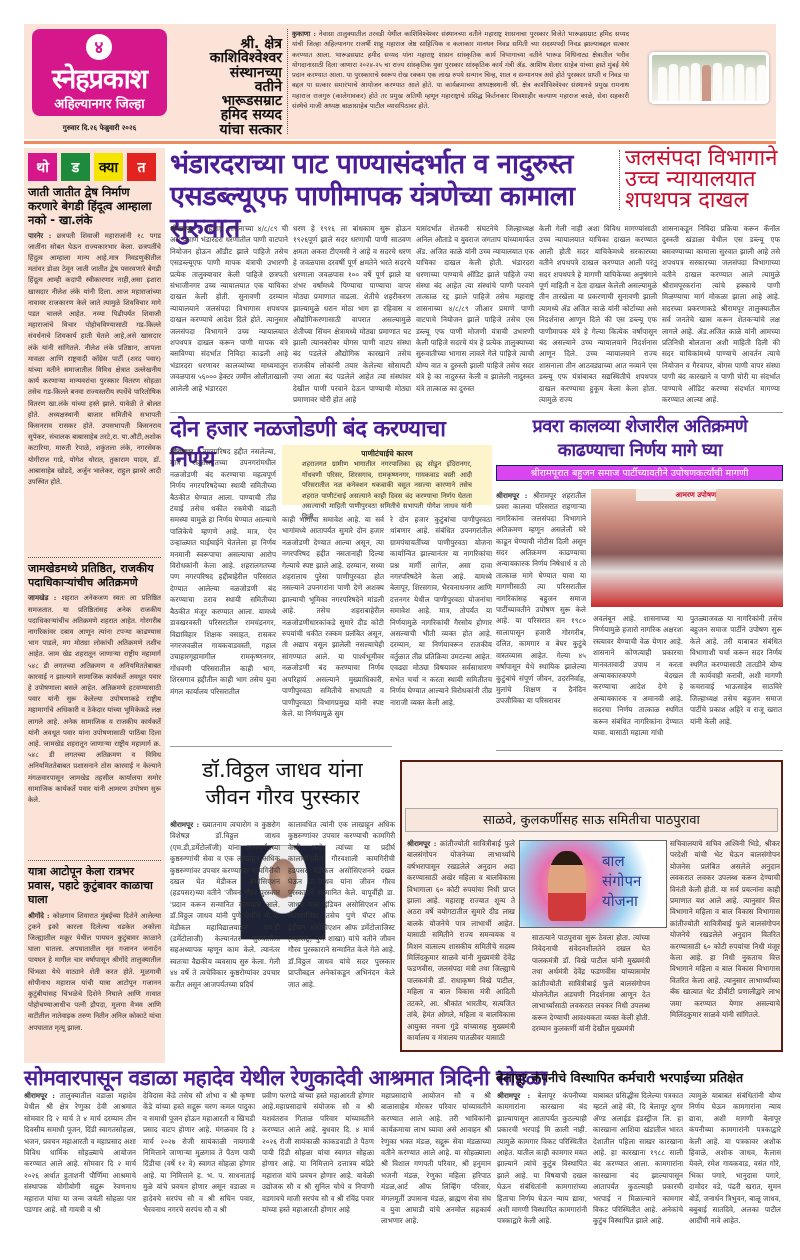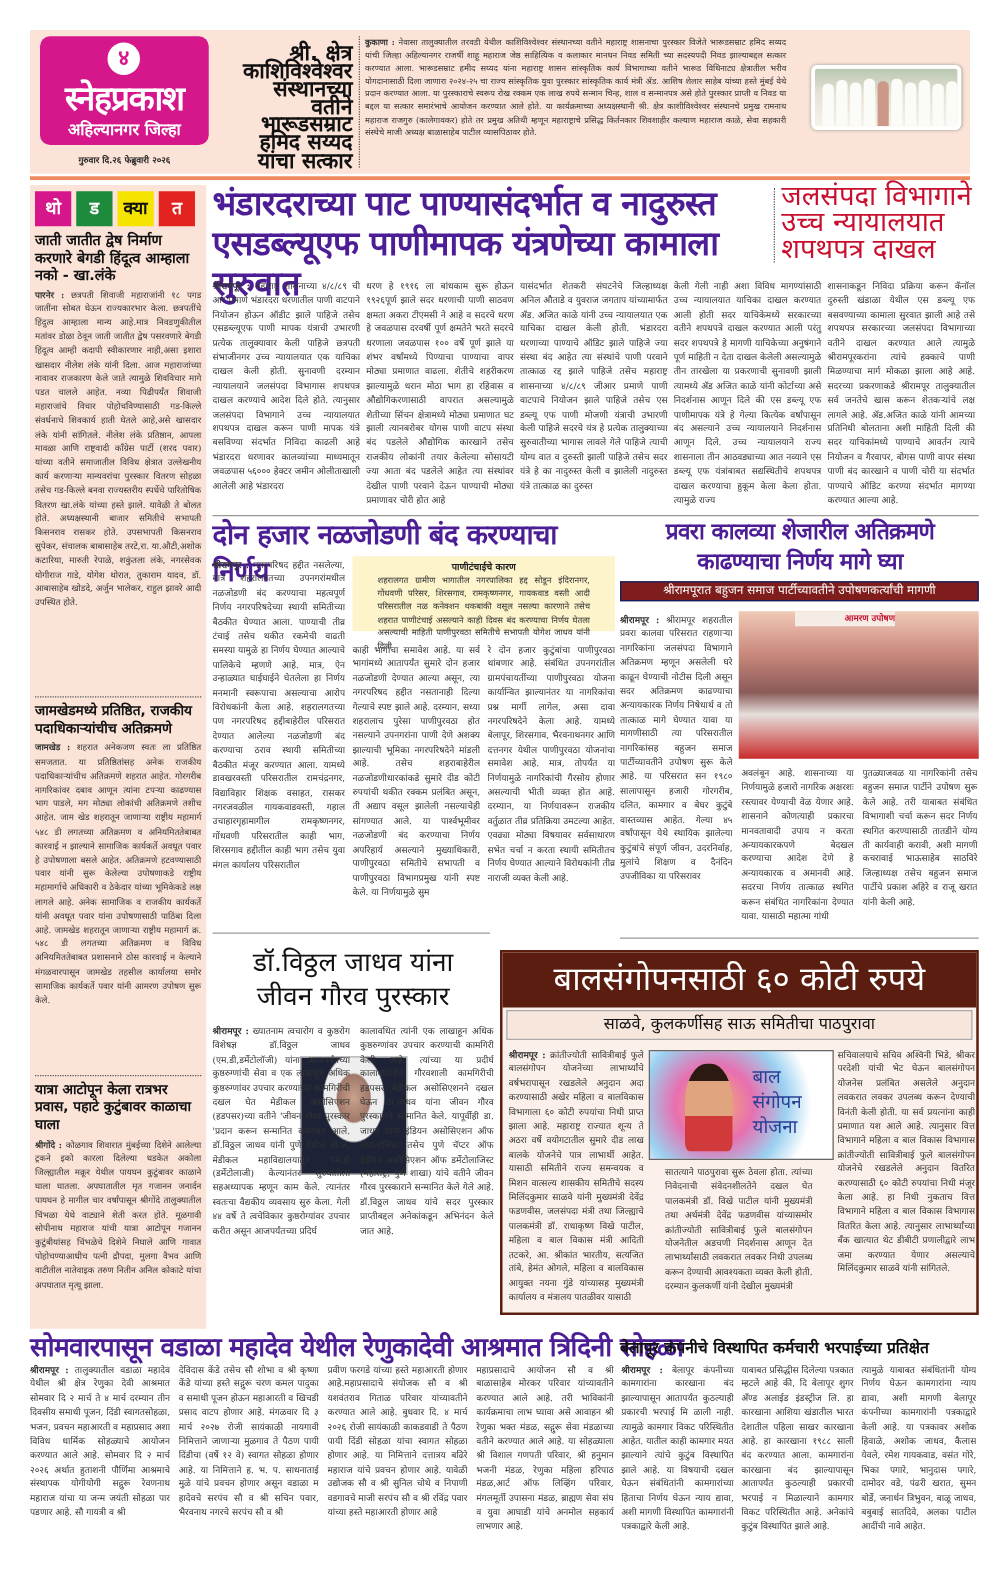--- a/index.html
+++ b/index.html
@@ -5,35 +5,35 @@
 *{box-sizing:border-box;margin:0;padding:0}
 body{width:800px;height:1260px;background:#fff;font-family:"DejaVu Serif",serif;color:#222;overflow:hidden;position:relative}
 .p{font-size:7.2px;line-height:11.4px;text-align:justify;color:#333}
 .col{position:absolute}
 .masthead{position:absolute;left:24px;top:24px;width:752px;height:115px;background:#fbe3d8}
 .logo{position:absolute;left:8px;top:5px;width:135px;height:87px;background:#d6168b;border-radius:8px;color:#fff;text-align:center}
 .logo-num{position:absolute;left:54px;top:5px;width:26px;height:26px;border-radius:50%;background:#fff;color:#d6168b;font-weight:bold;font-size:17px;line-height:26px;font-family:"DejaVu Sans",sans-serif}
 .logo-title{position:absolute;left:0;right:0;top:30px;font-size:27px;font-weight:bold;font-family:"DejaVu Sans",sans-serif;letter-spacing:-1px}
 .logo-sub{position:absolute;left:0;right:0;top:65px;font-size:13px;font-weight:bold;font-family:"DejaVu Sans",sans-serif}
 .logo-date{position:absolute;left:8px;top:99px;width:135px;font-size:7px;text-align:center;font-weight:bold}
-.mh-side{position:absolute;left:150px;top:12px;width:108px;text-align:right;font-size:17px;line-height:14.3px;font-weight:bold;font-family:"DejaVu Sans",sans-serif;color:#111}
+.mh-side{position:absolute;left:150px;top:12px;width:108px;text-align:right;font-size:14px;line-height:14.3px;font-weight:bold;font-family:"DejaVu Sans",sans-serif;color:#111}
 .mh-sep{position:absolute;left:263px;top:5px;height:105px;border-left:1px dotted #555}
 .mh-text{position:absolute;left:268px;top:5px;width:337px;font-size:6.6px;line-height:10.3px;text-align:justify;color:#333}
 .mh-photo{position:absolute;left:625px;top:28px;width:120px;height:52px;border-radius:5px;background:linear-gradient(180deg,#b9c8b0 0%,#e7e3da 45%,#f5f2ea 100%);border:3px solid #fff;box-shadow:0 0 3px #999;overflow:hidden}
 .mh-photo span{position:absolute;bottom:0;width:9px;border-radius:4px 4px 0 0;background:#fbfbf7}
 .mh-bar{position:absolute;left:24px;top:141px;width:752px;height:3px;background:#f08a5f}
 .left{position:absolute;left:24px;top:148px;width:141px;height:915px;background:#fbe3d8}
 .thodkyat{position:absolute;left:4px;top:5px;display:flex;gap:4px}
 .thodkyat span{display:block;width:29px;height:28px;color:#fff;font-weight:bold;font-size:14px;text-align:center;line-height:28px;font-family:"DejaVu Sans",sans-serif}
 .lh{font-weight:bold;font-family:"DejaVu Sans",sans-serif;font-size:11.5px;line-height:14.2px;color:#111}
 .dots{border-top:1px dotted #555}
 .bigh{font-weight:bold;font-family:"DejaVu Sans",sans-serif;color:#4c1d95;letter-spacing:-.5px}
 .redh{color:#c8102e;font-family:"DejaVu Sans",sans-serif}
 .box-yellow{position:absolute;background:#fdf4cc}
-.bluebar{position:absolute;background:#7f1d1d;color:#fff;font-family:"DejaVu Sans",sans-serif;font-size:9.5px;text-align:center;border:1px solid #0d2266}
+.bluebar{position:absolute;background:#d946ef;color:#fff;font-family:"DejaVu Sans",sans-serif;font-size:9.5px;text-align:center;border:1px solid #0d2266}
 .crowd{position:absolute;background:linear-gradient(180deg,#f1c9b7 0%,#c7867a 30%,#8a5a58 55%,#e5dfdc 70%,#c92b2b 100%);overflow:hidden}
 .portrait{position:absolute;background:radial-gradient(ellipse at 50% 35%,#c9a28c 0%,#a0786a 22%,#eee 24%,#eee 40%,#1d2236 42%,#1d2236 100%);border:1px solid #aaa}
 .balbox{position:absolute;left:400px;top:760px;width:383px;height:292px;border:2px solid #5a1d0f;background:#fbf1ea}
 .balhead{position:absolute;left:0;top:0;right:0;height:44px;background:#5a1d0f;color:#fff;font-size:26px;text-align:center;line-height:44px;font-family:"DejaVu Sans",sans-serif}
 .balsub{position:absolute;left:3px;right:3px;top:46px;height:24px;background:#f6e6dc;border:1px solid #aaa;font-size:13px;font-family:"DejaVu Sans",sans-serif;text-align:center;line-height:22px;color:#111}
 .balimg{position:absolute;left:117px;top:78px;width:148px;height:88px;border:1px solid #666;background:radial-gradient(circle at 35% 50%,#f2b46a 0%,#e86fb0 30%,#9bd0f0 55%,#fff 75%)}
 .balimg .face{position:absolute;left:28px;top:10px;width:38px;height:70px;border-radius:45% 45% 10% 10%;background:linear-gradient(180deg,#2a1a12 0 20%,#e0a57f 20% 60%,#d13a3a 60%)}
 .balimg .t{position:absolute;left:82px;top:10px;width:60px;text-align:left;color:#2a3f95;font-weight:normal;font-family:"DejaVu Sans",sans-serif;font-size:15px;line-height:20px}
 .hline{position:absolute;height:1px;background:#999}
 </style>
@@ -135,21 +135,20 @@
 
 <div class="col" style="left:170px;top:757px;width:225px;text-align:center;font-family:'DejaVu Sans',sans-serif;font-size:21px;line-height:27px;color:#111">
   <div>डॉ.विठ्ठल जाधव यांना</div>
   <div>जीवन गौरव पुरस्कार</div>
 </div>
 <div class="portrait" style="left:240px;top:845px;width:86px;height:95px"></div>
 <div class="col p" style="left:170px;top:819px;width:110px;height:240px;overflow:hidden"><b>श्रीरामपूर :</b> <span>ख्यातनाम त्वचारोग व कुष्ठरोग विशेषज्ञ डॉ.विठ्ठल जाधव (एम.डी,डर्मेटोलॉजी) यांना आजपर्यंतच्या कुष्ठरुग्णांची सेवा व एक लाखाहून अधिक कुष्ठरुग्णांवर उपचार करण्याच्या कामगिरीची दखल घेत मेडीकल असोसिएशन (हडपसर)च्या वतीने 'जीवन गौरव पुरस्कार 'प्रदान करून सन्मानित करण्यात आले. डॉ.विठ्ठल जाधव यांनी पुणे येथील बी.जे. मेडीकल महाविद्यालयातून एम.डी (डर्मेटोलाजी) केल्यानंतर सुरुवातीला सहअध्यापक म्हणून काम केले. त्यानंतर स्वतःचा वैद्यकीय व्यवसाय सुरु केला. गेली ४४ वर्षे ते त्वचेविकार कुष्ठरोग्यांवर उपचार करीत असून आजपर्यंतच्या प्रदिर्घ</span></div>
 <div class="col p" style="left:288px;top:819px;width:107px;height:240px;overflow:hidden"><span>कालावधित त्यांनी एक लाखाहून अधिक कुष्ठरुग्णांवर उपचार करण्याची कामगिरी केली आहे. त्यांच्या या प्रदीर्घ कालावधितील गौरवशाली कामगिरीची हडपसर मेडीकल असोसिएशनने दखल घेऊन डा.जाधव यांना जीवन गौरव पुरस्काराने सन्मानित केले. यापूर्वीही डा. जाधव यांना इंडियन असोसिएशन ऑफ लेप्रालाजिस्ट तसेच पुणे चॅप्टर ऑफ इंडीयन असोसिएशन ऑफ डर्मेटोलाजिस्ट (महाराष्ट्र, पुणे शाखा) यांचे वतीने जीवन गौरव पुरस्काराने सन्मानित केले गेले आहे. डॉ.विठ्ठल जाधव यांचे सदर पुरस्कार प्राप्तीबद्दल अनेकांकडून अभिनंदन केले जात आहे.</span></div>
 
 <div class="balbox">
-  <div class="balhead">बालसंगोपनसाठी ६० कोटी रुपये</div>
   <div class="balsub">साळवे, कुलकर्णीसह साऊ समितीचा पाठपुरावा</div>
   <div class="balimg">
     <div class="face"></div>
     <div class="t">
       <div>बाल</div>
       <div>संगोपन</div>
       <div>योजना</div>
     </div>
   </div>
   <div class="col p" style="left:5px;top:76px;width:108px;height:212px;overflow:hidden"><b>श्रीरामपूर :</b> <span>क्रांतीज्योती सावित्रीबाई फुले बालसंगोपन योजनेच्या लाभार्थ्यांचे वर्षभरापासून रखडलेले अनुदान अदा करण्यासाठी अखेर महिला व बालविकास विभागाला ६० कोटी रुपयांचा निधी प्राप्त झाला आहे. महाराष्ट्र राज्यात शून्य ते अठरा वर्षे वयोगटातील सुमारे दीड लाख बालके योजनेचे पात्र लाभार्थी आहेत. यासाठी समितीने राज्य समन्वयक व मिशन वात्सल्य शासकीय समितीचे सदस्य मिलिंदकुमार साळवे यांनी मुख्यमंत्री देवेंद्र फडणवीस, जलसंपदा मंत्री तथा जिल्ह्याचे पालकमंत्री डॉ. राधाकृष्ण विखे पाटील, महिला व बाल विकास मंत्री आदिती तटकरे, आ. श्रीकांत भारतीय, सत्यजित तांबे, हेमंत ओगले, महिला व बालविकास आयुक्त नयना गुंडे यांच्यासह मुख्यमंत्री कार्यालय व मंत्रालय पातळीवर यासाठी</span></div>

